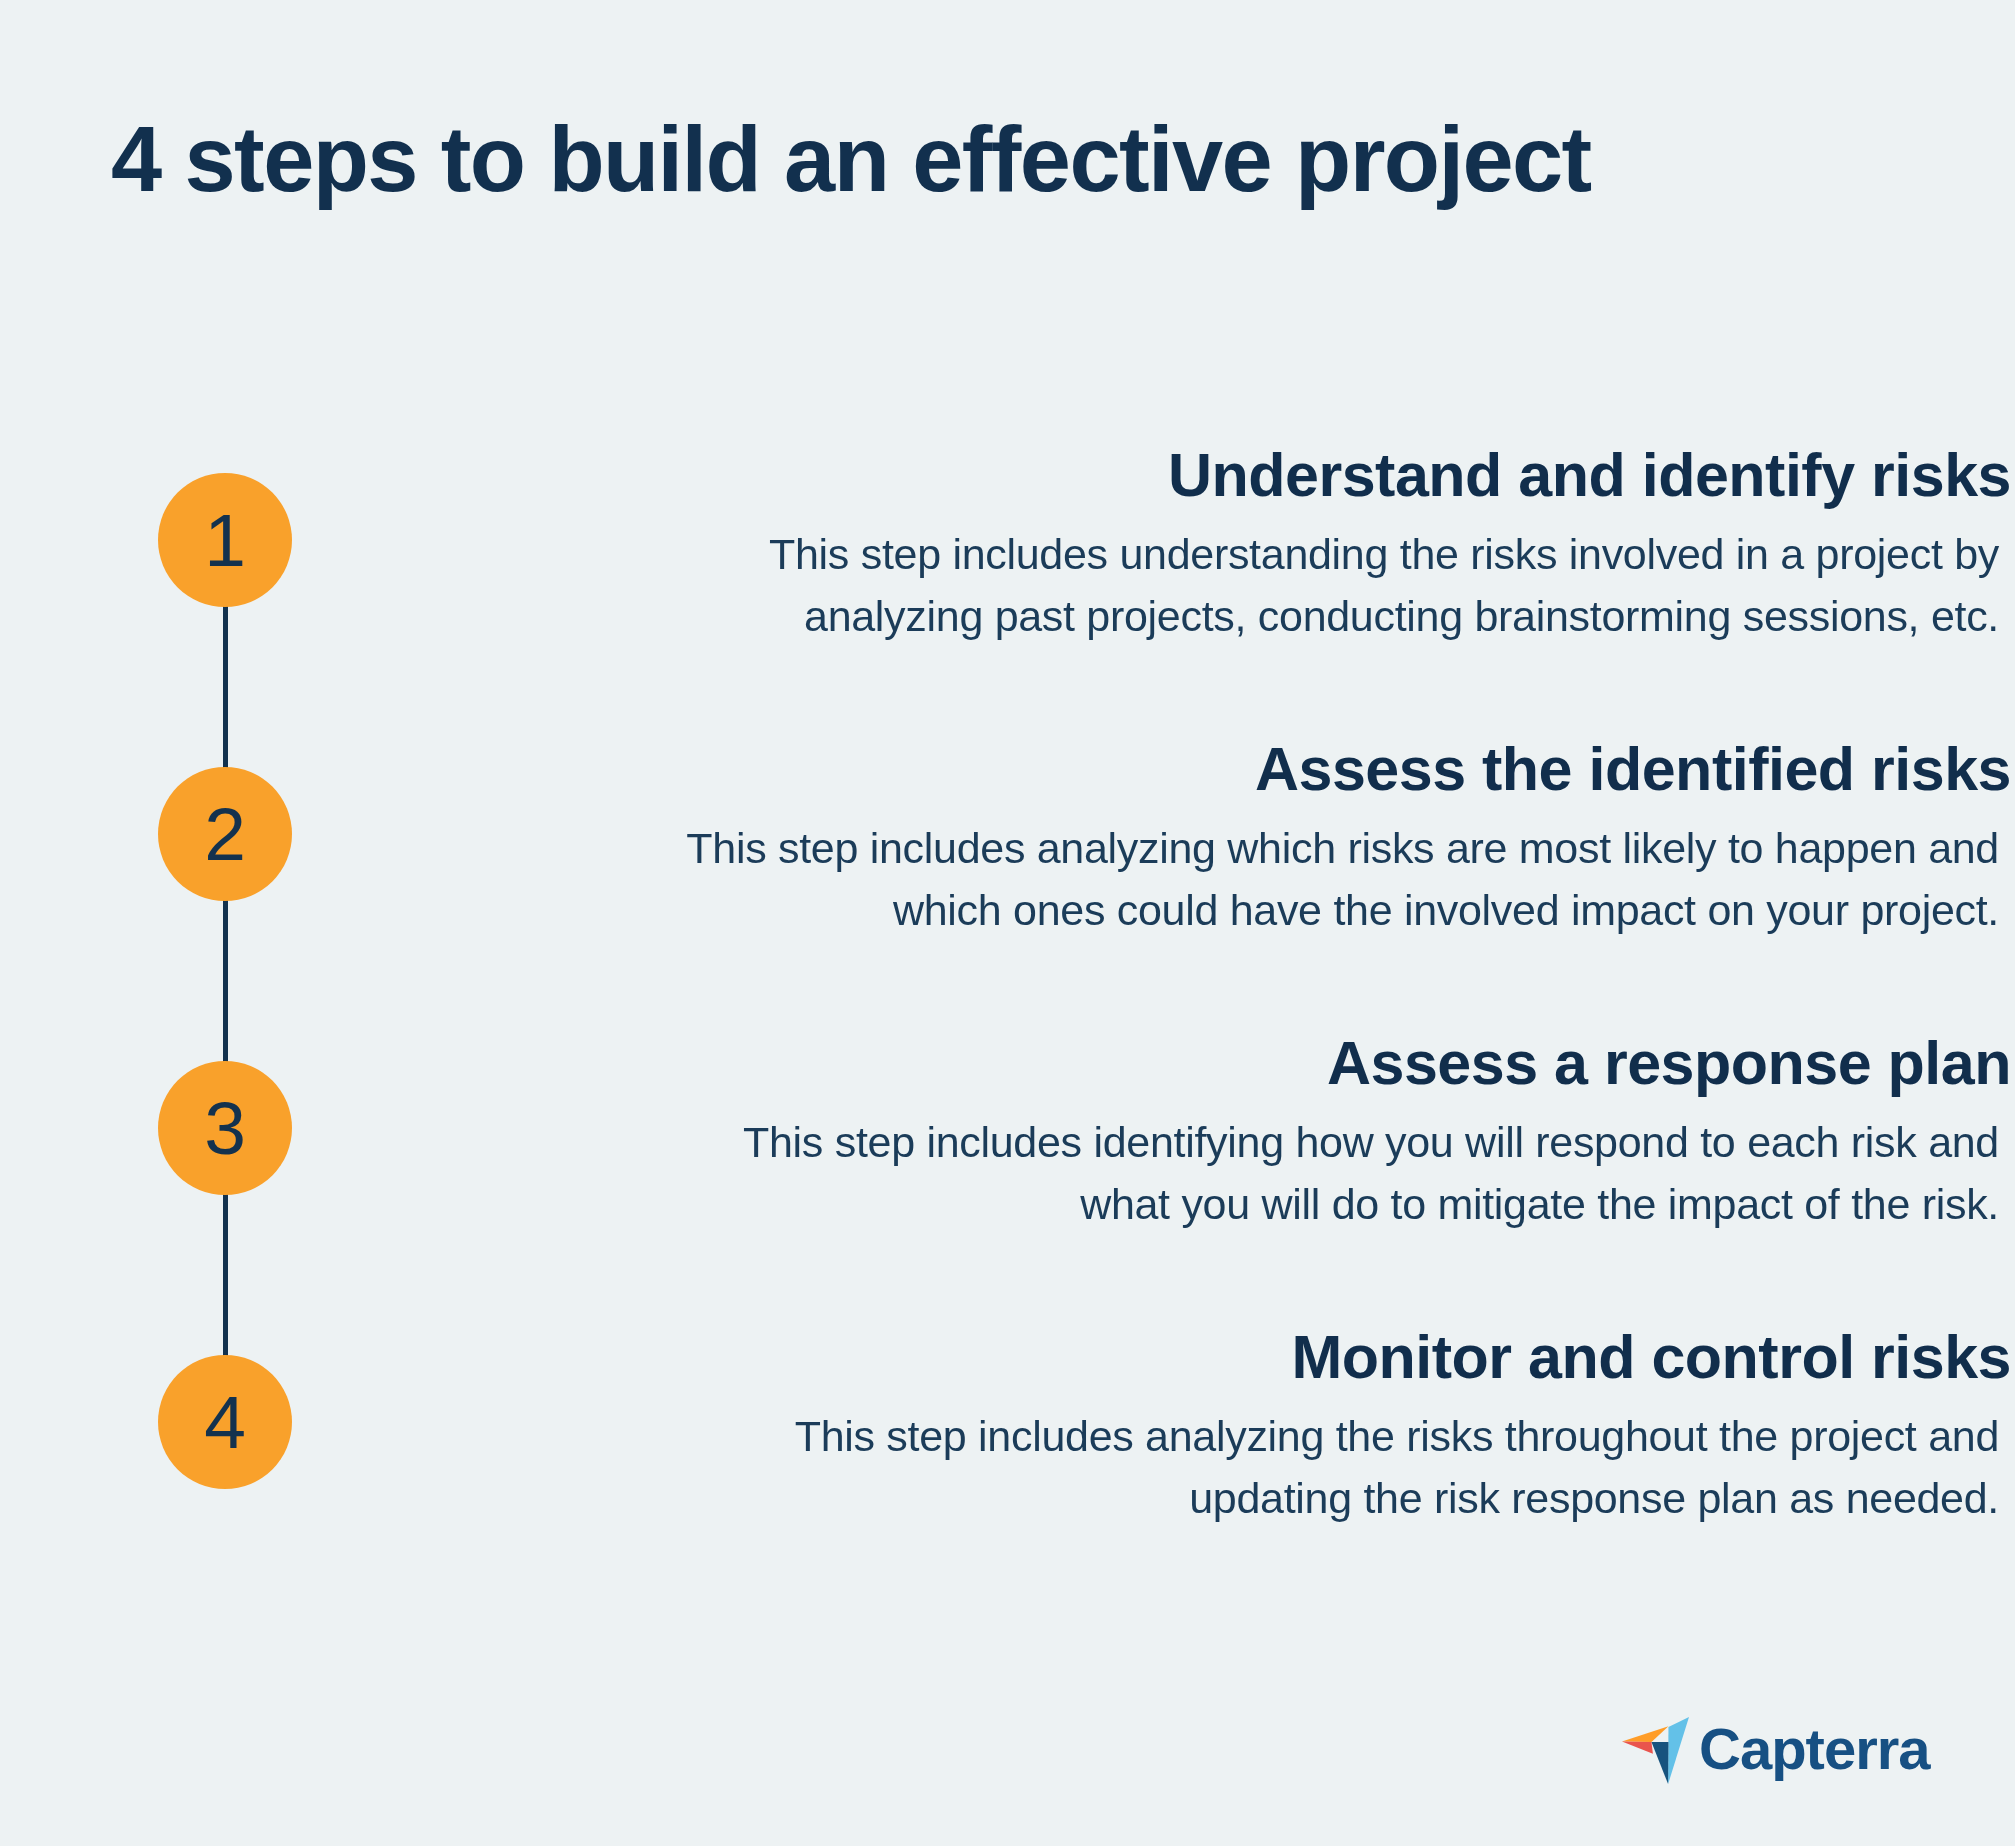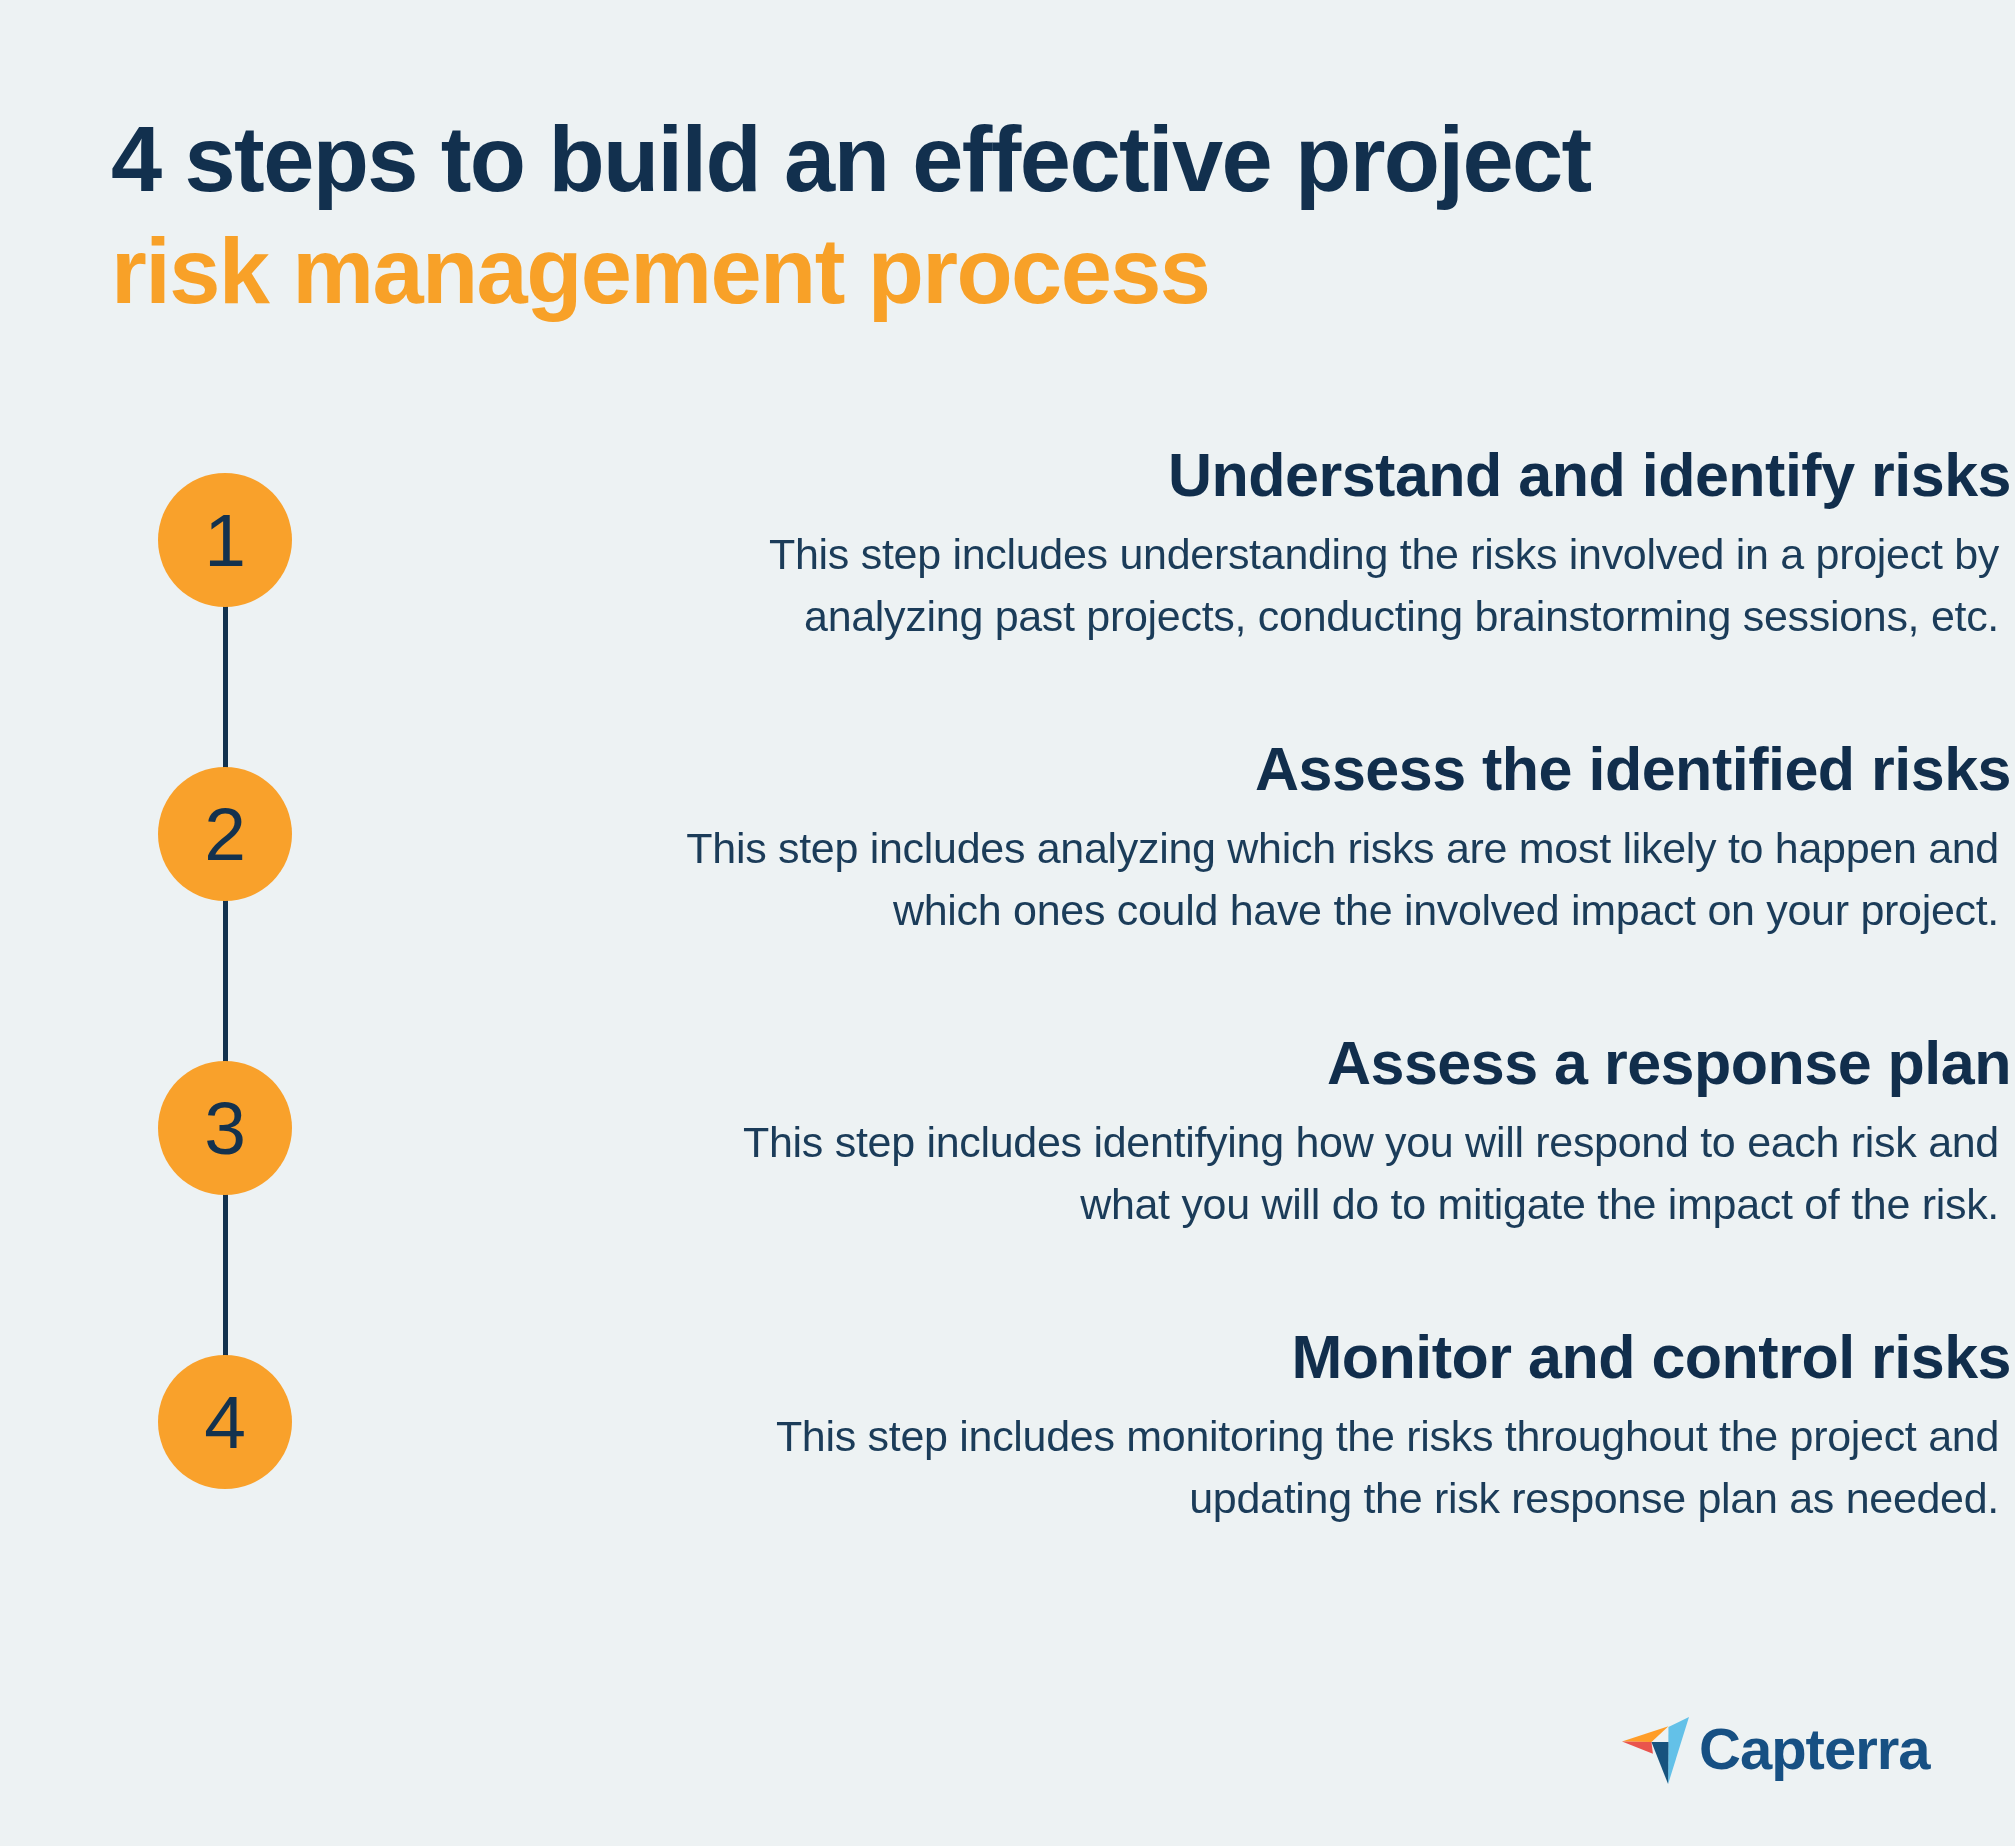--- a/index.html
+++ b/index.html
@@ -106,21 +106,20 @@
     color: #175083;
   }
 </style>
 </head>
 <body style="height: 1847px;">
 
 <div id="stage" style="transform: scale(1);">
 
   <div class="title">
     <div>4 steps to build an effective project</div>
-    <div class="line2">risk management process</div>
   </div>
 
   <div class="connector"></div>
 
   <div class="step step-1">
     <div class="circle">
       <span class="num">1</span>
     </div>
     <div class="step-text">
       <h2 class="step-heading">Understand and identify risks</h2>
@@ -150,21 +149,21 @@
 what you will do to mitigate the impact of the risk.</p>
     </div>
   </div>
 
   <div class="step step-4">
     <div class="circle">
       <span class="num">4</span>
     </div>
     <div class="step-text">
       <h2 class="step-heading">Monitor and control risks</h2>
-      <p class="step-desc">This step includes monitoring the risks throughout the project and
+      <p class="step-desc">This step includes analyzing the risks throughout the project and
 updating the risk response plan as needed.</p>
     </div>
   </div>
 
   <div class="logo">
     <svg class="logo-icon" viewBox="0 0 375 380" xmlns="http://www.w3.org/2000/svg" aria-hidden="true">
       <polygon points="0,137 260,52 165,140" fill="#ff9d28"></polygon>
       <polygon points="0,137 165,140 173,206" fill="#e9544d"></polygon>
       <polygon points="375,0 260,55 258,375" fill="#63c1e8"></polygon>
       <polygon points="165,140 260,140 258,375" fill="#17537e"></polygon>

